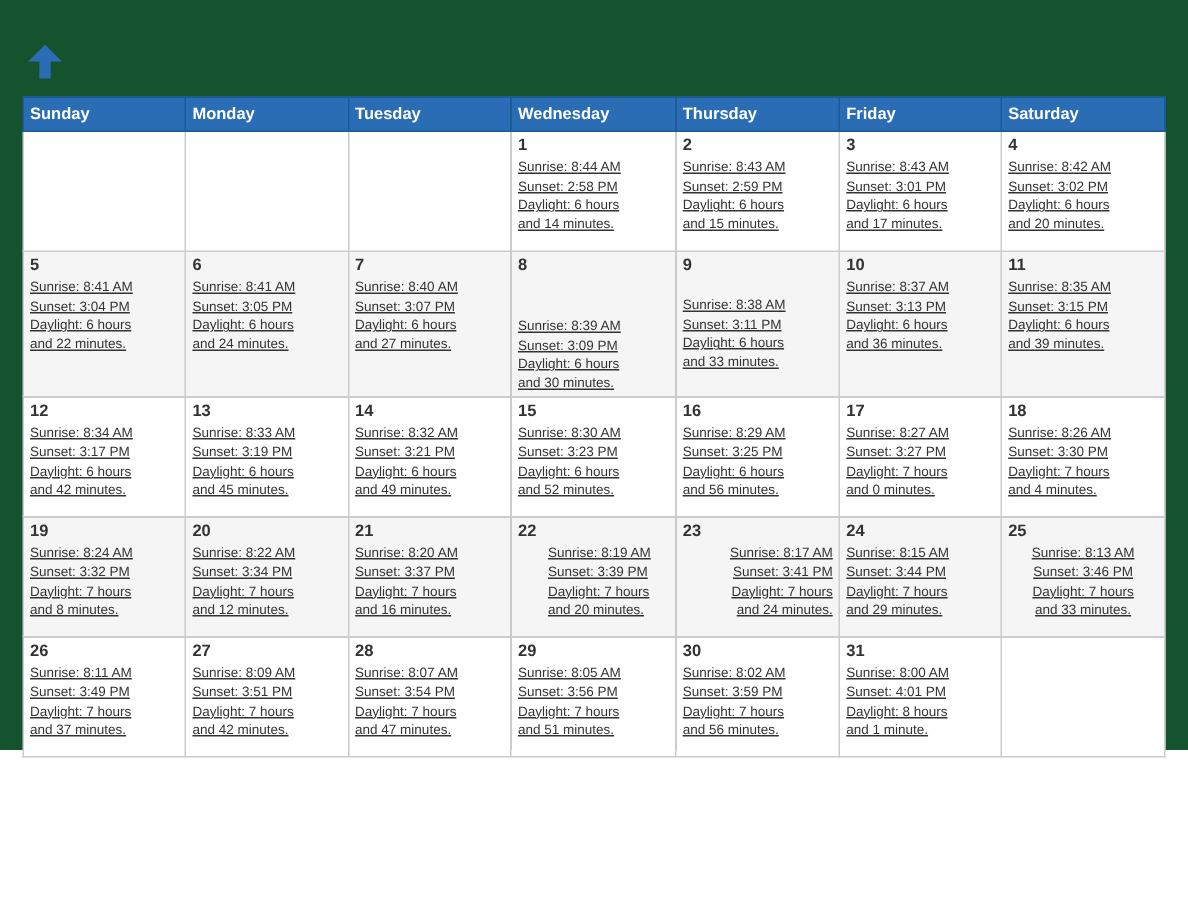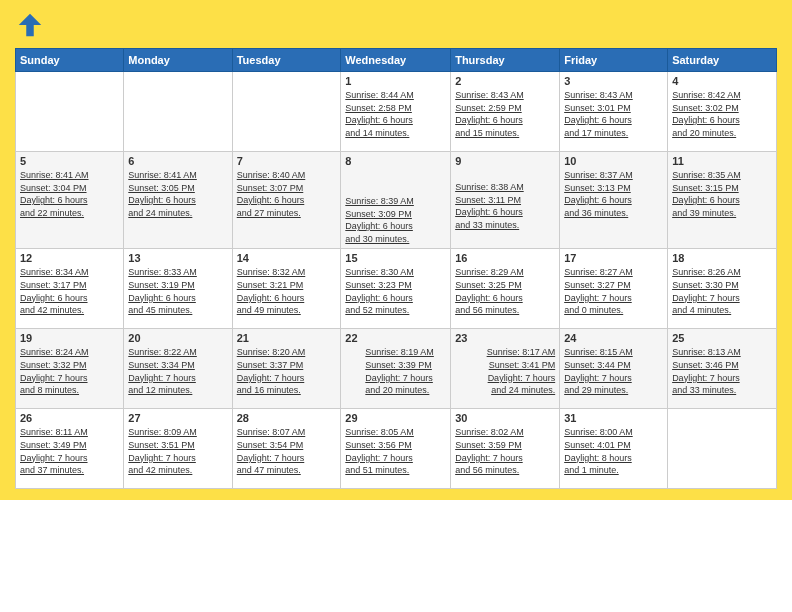--- a/index.html
+++ b/index.html
@@ -6,22 +6,22 @@
     body {
       font-family: Arial, sans-serif;
       background: #fff;
       width: 792px;
       height: 612px;
       overflow: hidden;
     }
     .page {
       width: 792px;
       height: 500px;
-      background: #fde047;
-      padding: 10px 15px 10px 15px;
+      background: #14532d;
+      padding: 26px 15px 10px 15px;
     }
     .header {
       display: flex;
       justify-content: space-between;
       align-items: flex-start;
       margin-bottom: 8px;
     }
     .logo {
       display: flex;
       align-items: center;
@@ -307,21 +307,21 @@
           </td>
           <td>
             <span class="day-num">24</span>
             <div class="day-info" style="white-space: pre-line;">Sunrise: 8:15 AM
 Sunset: 3:44 PM
 Daylight: 7 hours
 and 29 minutes.</div>
           </td>
           <td>
             <span class="day-num">25</span>
-            <div class="day-info" style="white-space: pre-line;">Sunrise: 8:13 AM
+            <div class="day-info" style="white-space: pre-line; text-align: center;">Sunrise: 8:13 AM
 Sunset: 3:46 PM
 Daylight: 7 hours
 and 33 minutes.</div>
           </td>
         </tr>
         <tr>
           <td>
             <span class="day-num">26</span>
             <div class="day-info" style="white-space: pre-line;">Sunrise: 8:11 AM
 Sunset: 3:49 PM

